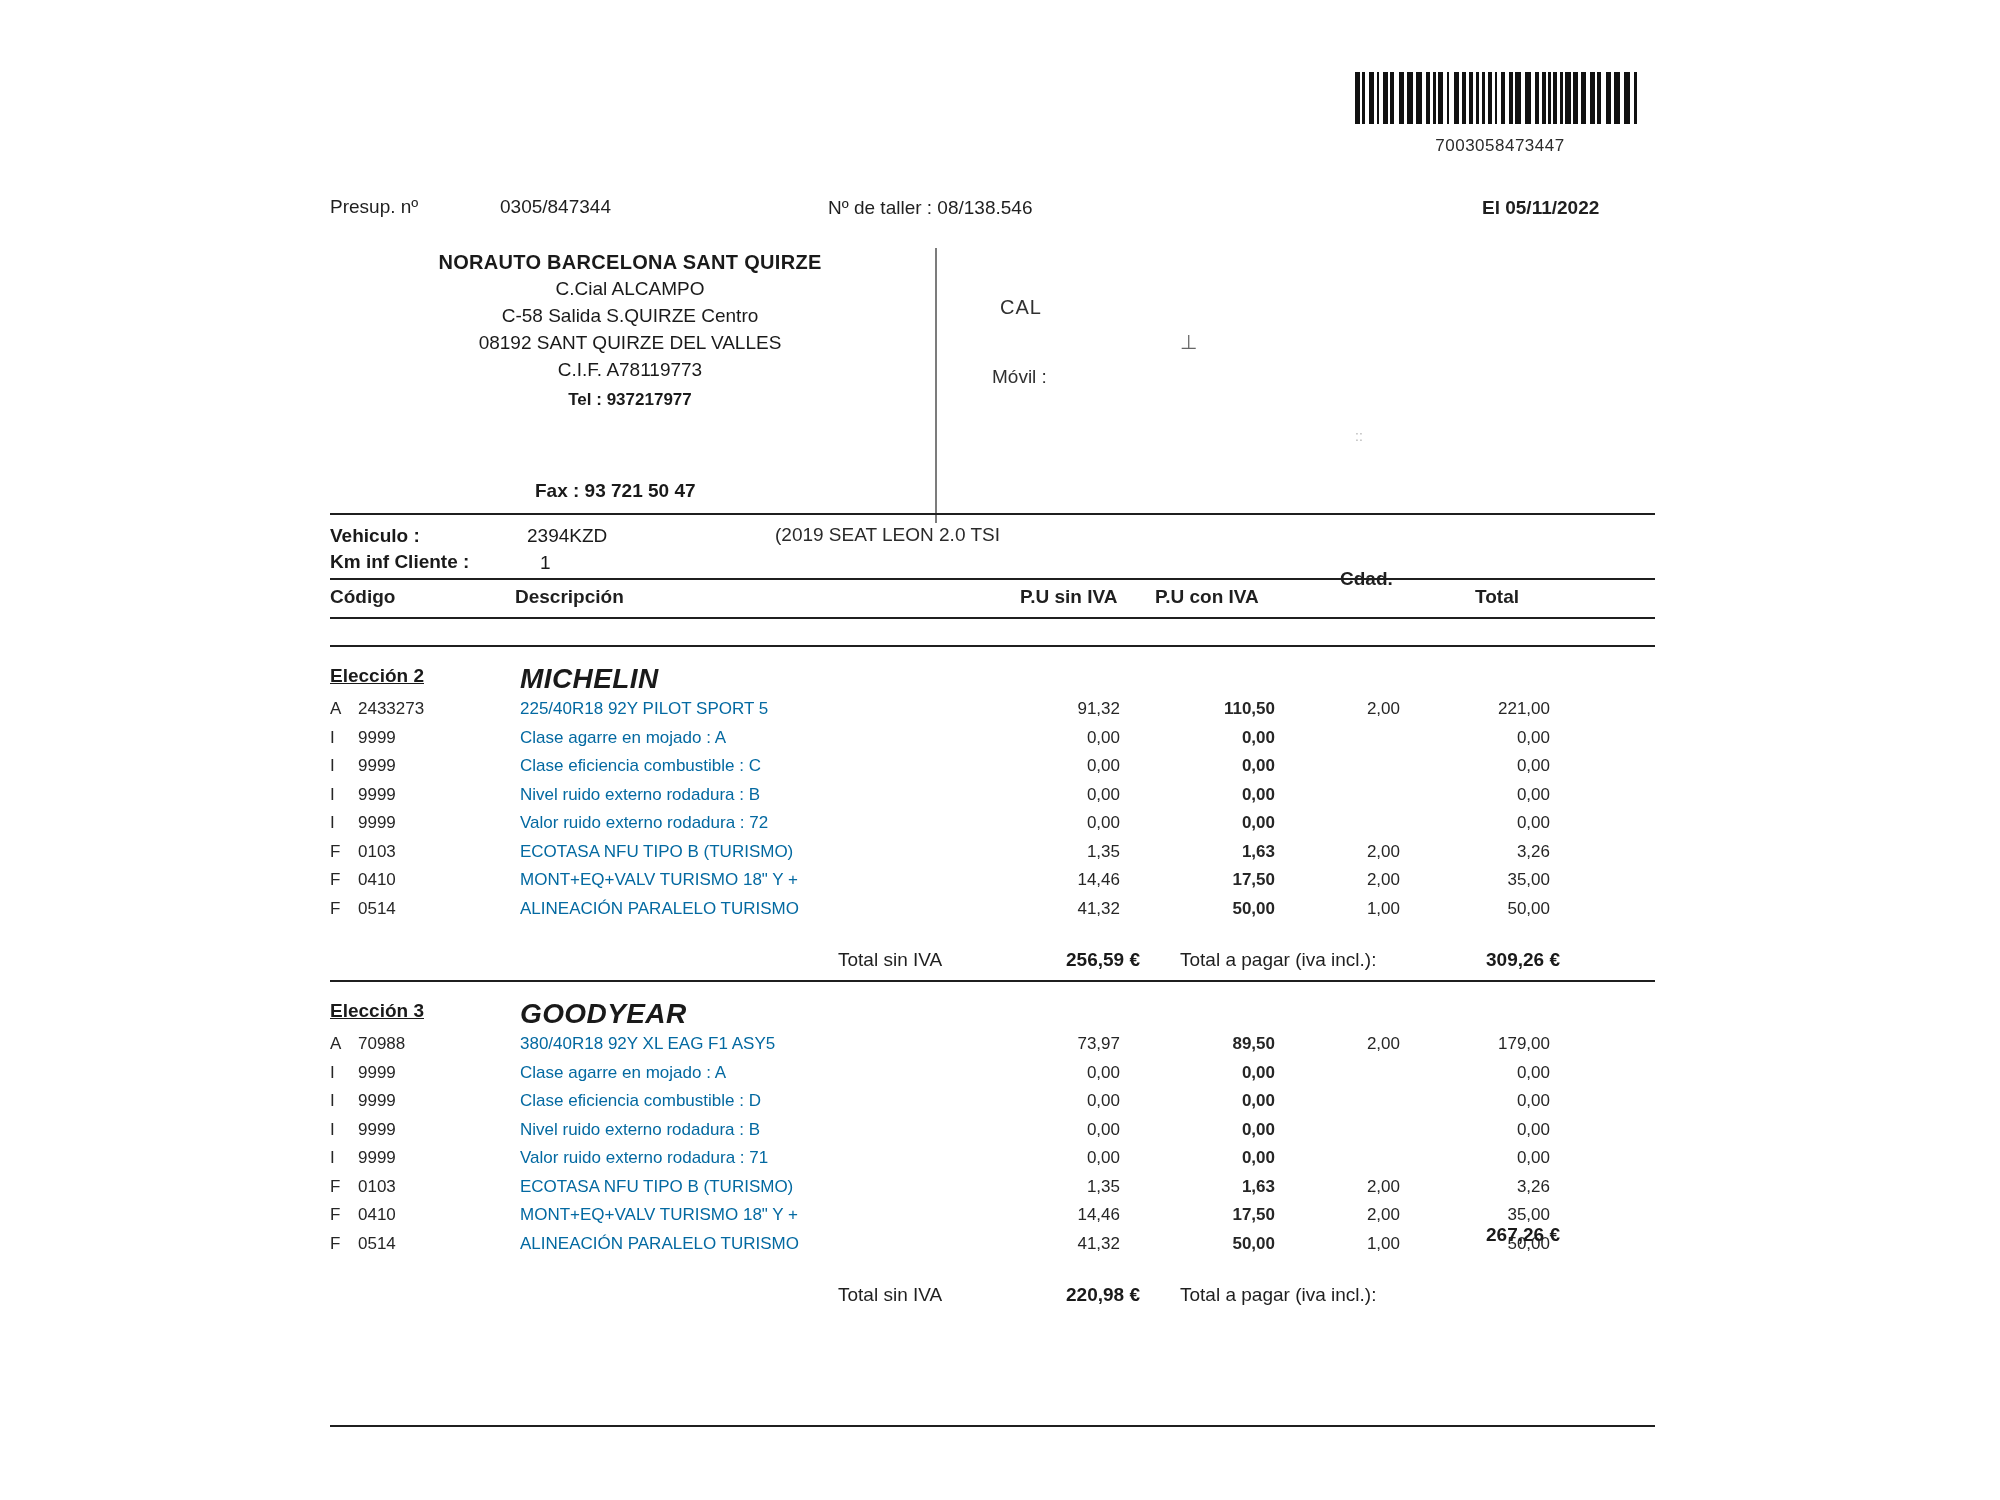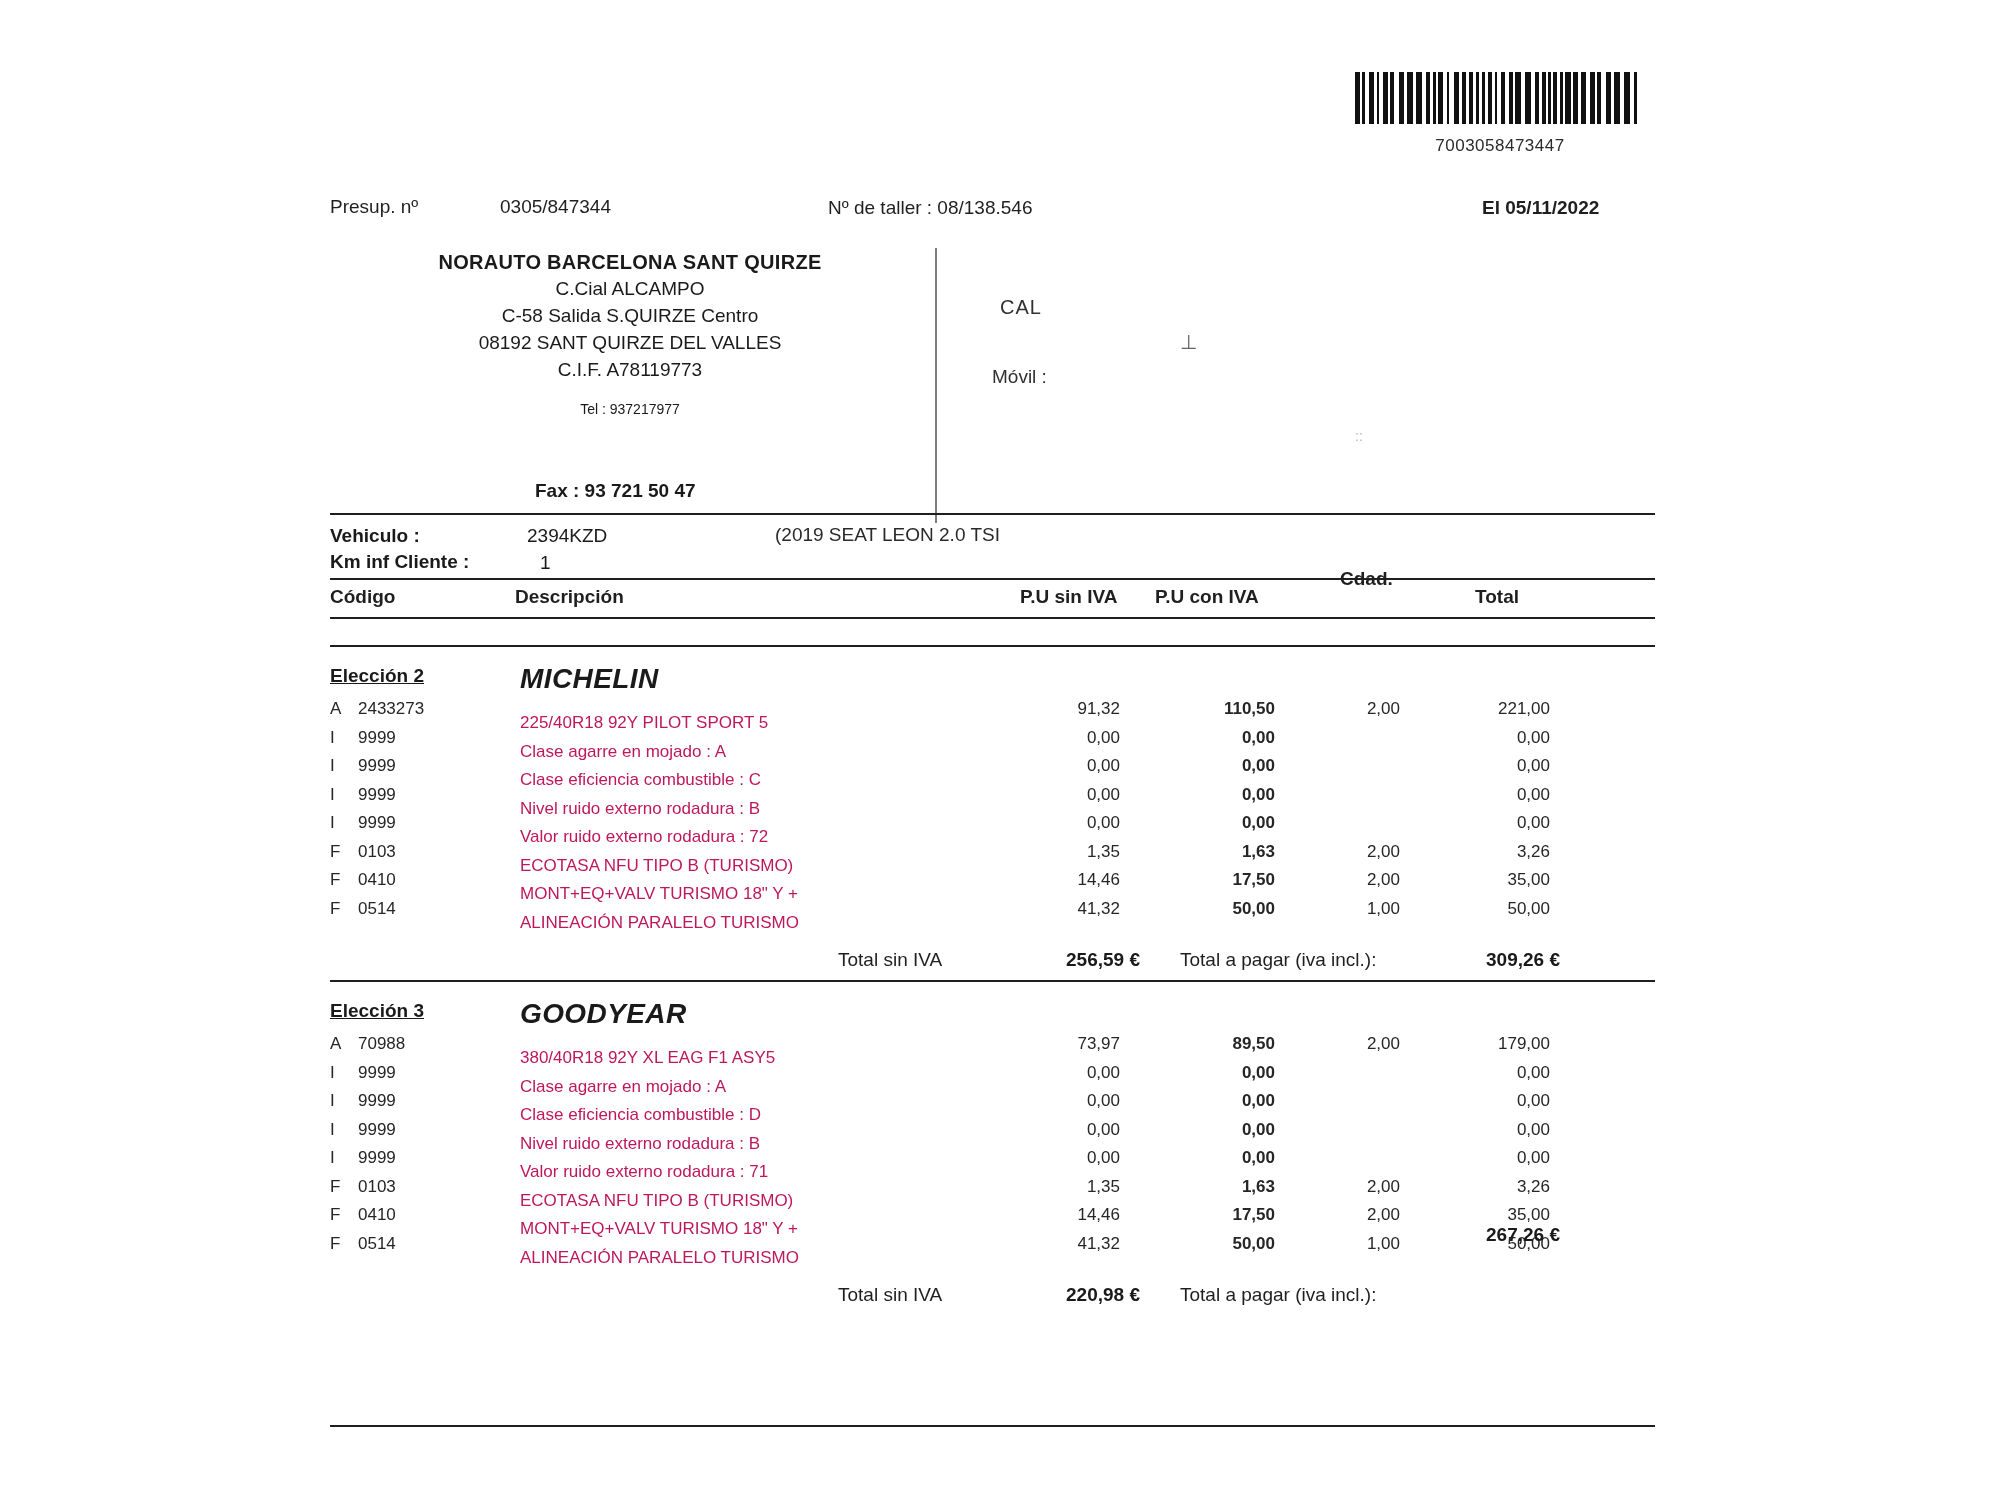--- a/index.html
+++ b/index.html
@@ -85,23 +85,23 @@
   }
   .store .name {
     font-size: 20px;
     font-weight: bold;
     letter-spacing: 0.3px;
   }
   .store .l {
     font-size: 19px;
   }
   .store .tel {
-    font-size: 14px;
-    font-weight: normal;
-    margin-top: 16px;
+    font-size: 17px;
+    font-weight: bold;
+    margin-top: 4px;
   }
   .fax {
     position: absolute;
     left: 535px;
     top: 480px;
     font-size: 19px;
     font-weight: bold;
   }
   
   .vdiv {
@@ -207,21 +207,21 @@
   .r-type {
     position: absolute; left: 330px;
     font-size: 17px; color: #262626;
   }
   .r-code {
     position: absolute; left: 358px;
     font-size: 17px; color: #262626;
   }
   .r-desc {
     position: absolute; left: 520px;
-    font-size: 17px; color: #be185d; margin-top: 14px;
+    font-size: 17px; color: #0369a1;
   }
   .r-pusin {
     position: absolute; left: 1010px; width: 110px;
     text-align: right;
     font-size: 17px; color: #262626;
   }
   .r-pucon {
     position: absolute; left: 1165px; width: 110px;
     text-align: right;
     font-size: 17px; color: #262626; font-weight: bold;

